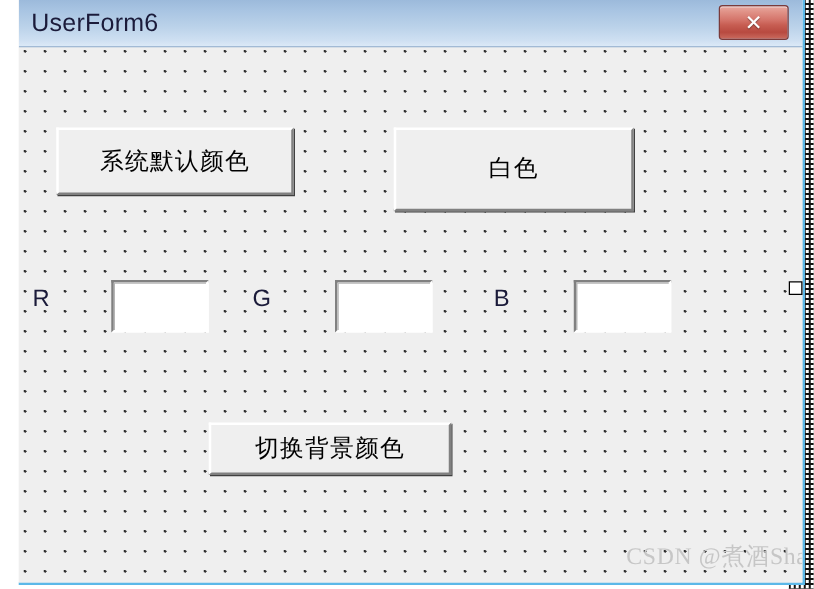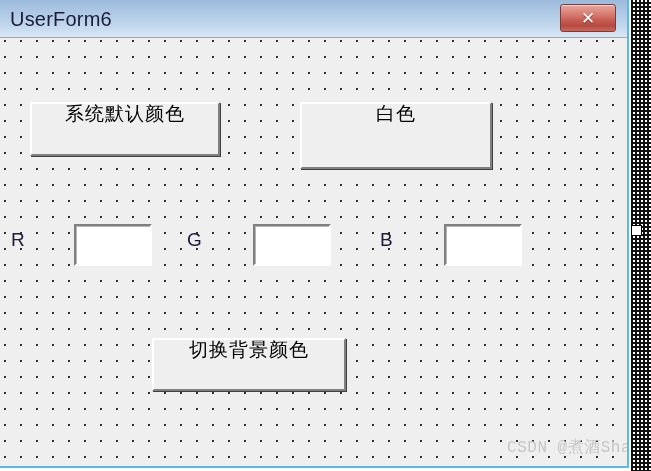--- a/index.html
+++ b/index.html
@@ -57,21 +57,21 @@
     height: 11px;
     background: #ffffff;
     border: 1px solid #000000;
     box-sizing: border-box;
     z-index: 14;
   }
 
   
   #userform {
     position: absolute;
-    left: 0;
+    left: 15px;
     top: 0;
     width: 629px;
     height: 468px;
     box-sizing: border-box;
     border-right: 2px solid #5bb8e8;
     border-bottom: 2px solid #5bb8e8;
     background: #efefef;
     overflow: hidden;
   }
 
@@ -139,37 +139,37 @@
   .cmd-button {
     position: absolute;
     box-sizing: border-box;
     background: #efefef;
     border-top: 2px solid #ffffff;
     border-left: 2px solid #ffffff;
     border-right: 2px solid #808080;
     border-bottom: 2px solid #808080;
     box-shadow: 1px 1px 0 0 #404040;
     display: flex;
-    align-items: flex-start;
+    align-items: center;
     justify-content: center;
     cursor: default;
     user-select: none;
   }
   .cmd-button .btn-label {
     font-family: "DejaVu Sans", "Liberation Sans", sans-serif;
     font-size: 19px;
     color: #000000;
     letter-spacing: 1px;
     line-height: 1;
     white-space: nowrap;
   }
 
   #btn-system-default { left: 30px;  top: 64px;  width: 190px; height: 54px; }
   #btn-white          { left: 300px; top: 64px;  width: 192px; height: 67px; }
-  #btn-switch-bg      { left: 152px; top: 300px; width: 194px; height: 53px; }
+  #btn-switch-bg      { left: 152px; top: 300px; width: 194px; height: 42px; }
 
   
   .rgb-label {
     position: absolute;
     font-family: "Liberation Sans", "DejaVu Sans", sans-serif;
     font-size: 19px;
     color: #1b1b3a;
     line-height: 1;
     user-select: none;
   }
@@ -206,22 +206,22 @@
   }
   #textbox-r { left: 74px;  top: 186px; }
   #textbox-g { left: 253px; top: 186px; }
   #textbox-b { left: 444px; top: 186px; }
 
   
   .watermark {
     position: absolute;
     right: -4px;
     bottom: 9px;
-    font-family: Liberation Mono, monospace;
-    font-size: 16px;
+    font-family: Liberation Serif, serif;
+    font-size: 19px;
     color: #c6c6c6;
     white-space: nowrap;
     letter-spacing: 0.5px;
     user-select: none;
     z-index: 12;
   }
 </style>
 </head>
 <body>
 

